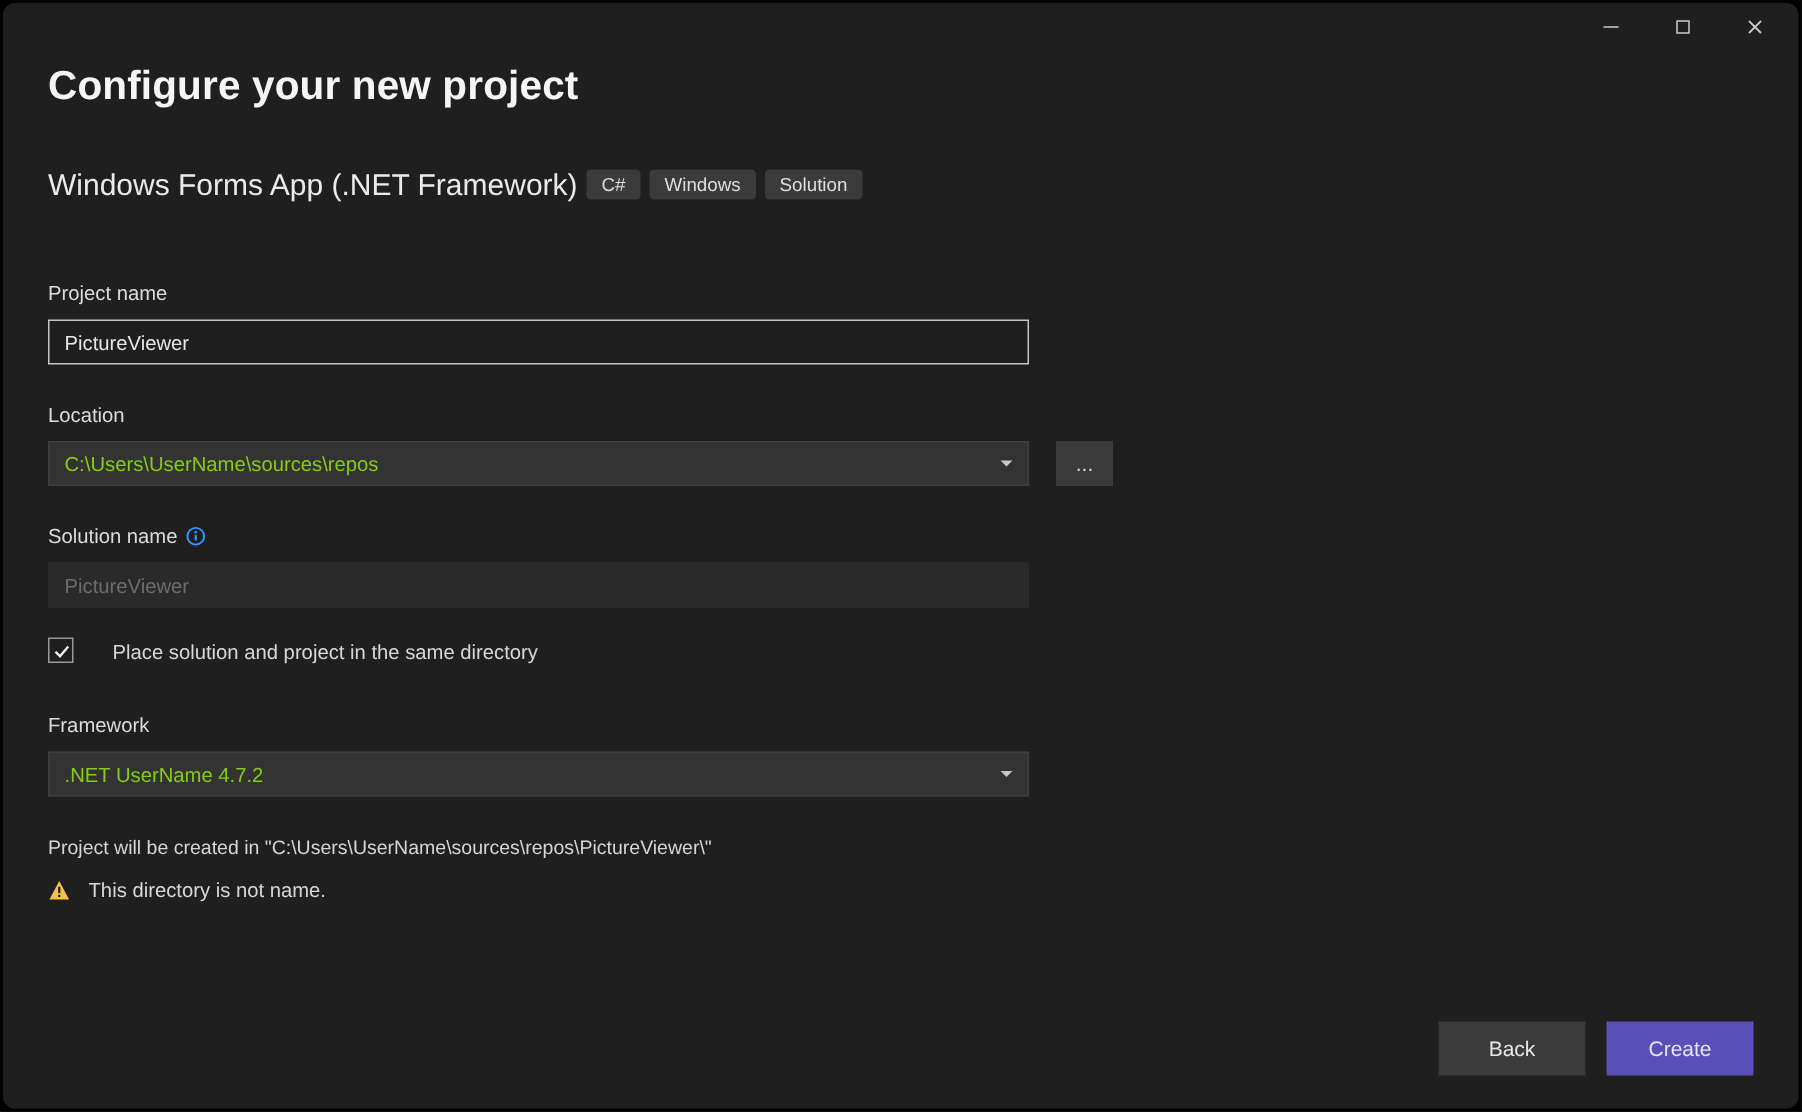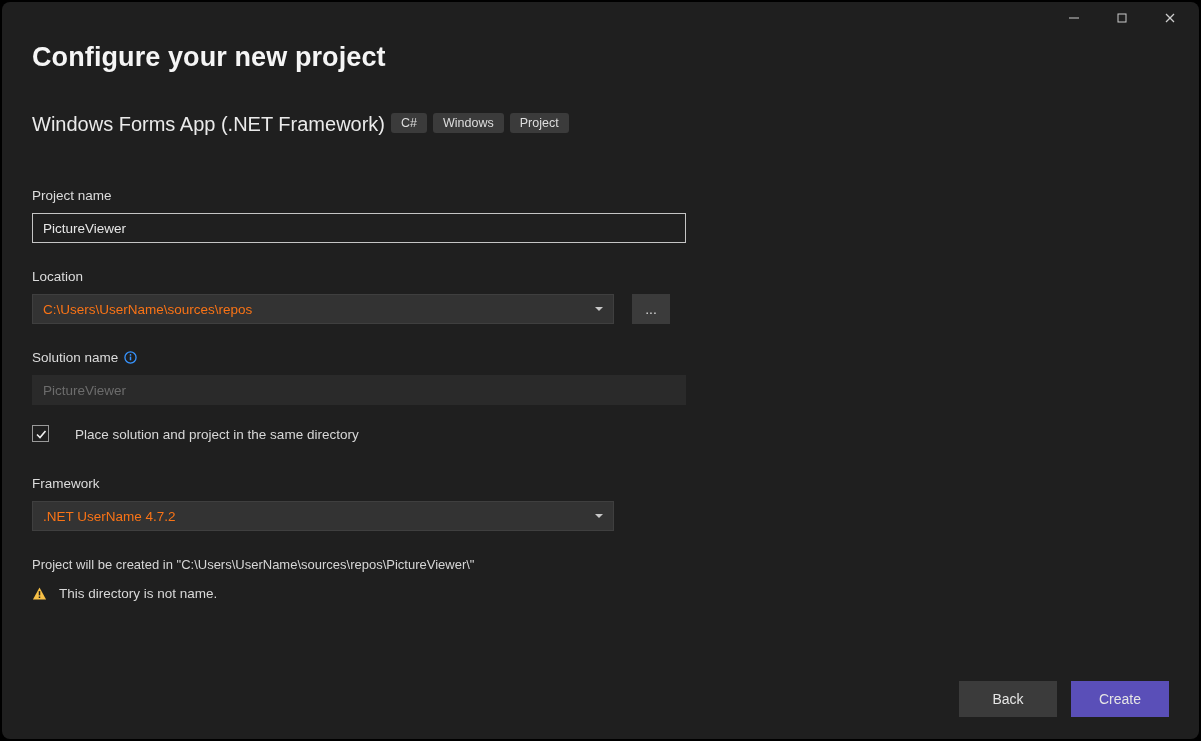--- a/index.html
+++ b/index.html
@@ -88,25 +88,25 @@
       outline: none;
     }
     .text-input.highlight { border-color: #c5c5c5; }
     .row { margin-bottom: 26px; }
     .location-row {
       display: flex;
       gap: 18px;
       align-items: center;
     }
     .dropdown {
-      width: 582px;
+      width: 654px;
       height: 30px;
       background: #333333;
       border: 1px solid #3f3f3f;
-      color: #f97316;
+      color: #84cc16;
       padding: 0 10px;
       font-size: 13.5px;
       display: flex;
       align-items: center;
       justify-content: space-between;
       cursor: pointer;
     }
     .dropdown .caret {
       width: 0; height: 0;
       border-left: 4px solid transparent;
@@ -201,21 +201,21 @@
   </div>
 
   <div class="content">
 
     <h1 class="heading">Configure your new project</h1>
 
     <div class="subtitle-row">
       <div class="subtitle">Windows Forms App (.NET Framework)</div>
       <span class="tag">C#</span>
       <span class="tag">Windows</span>
-      <span class="tag">Project</span>
+      <span class="tag">Solution</span>
     </div>
 
     <div class="row">
       <div class="field-label">Project name</div>
       <input class="text-input highlight" type="text" value="PictureViewer" style="">
     </div>
 
     <div class="row">
       <div class="field-label">Location</div>
       <div class="location-row">

